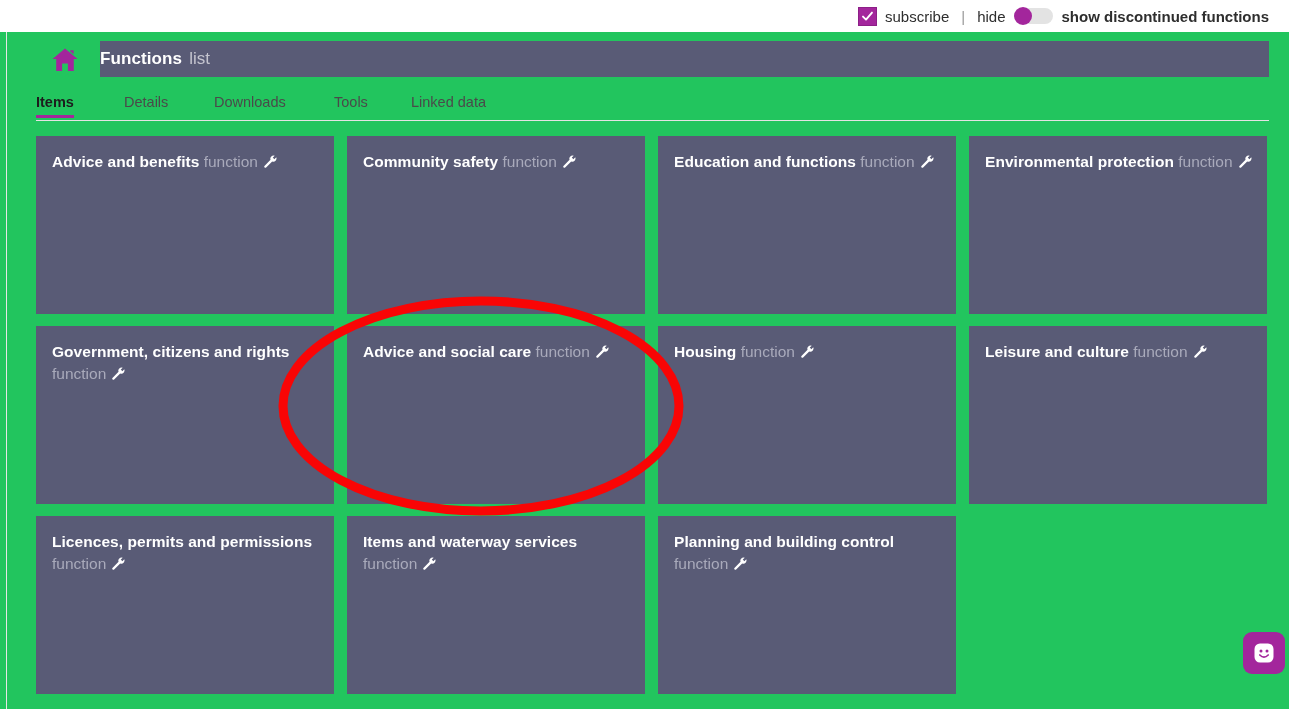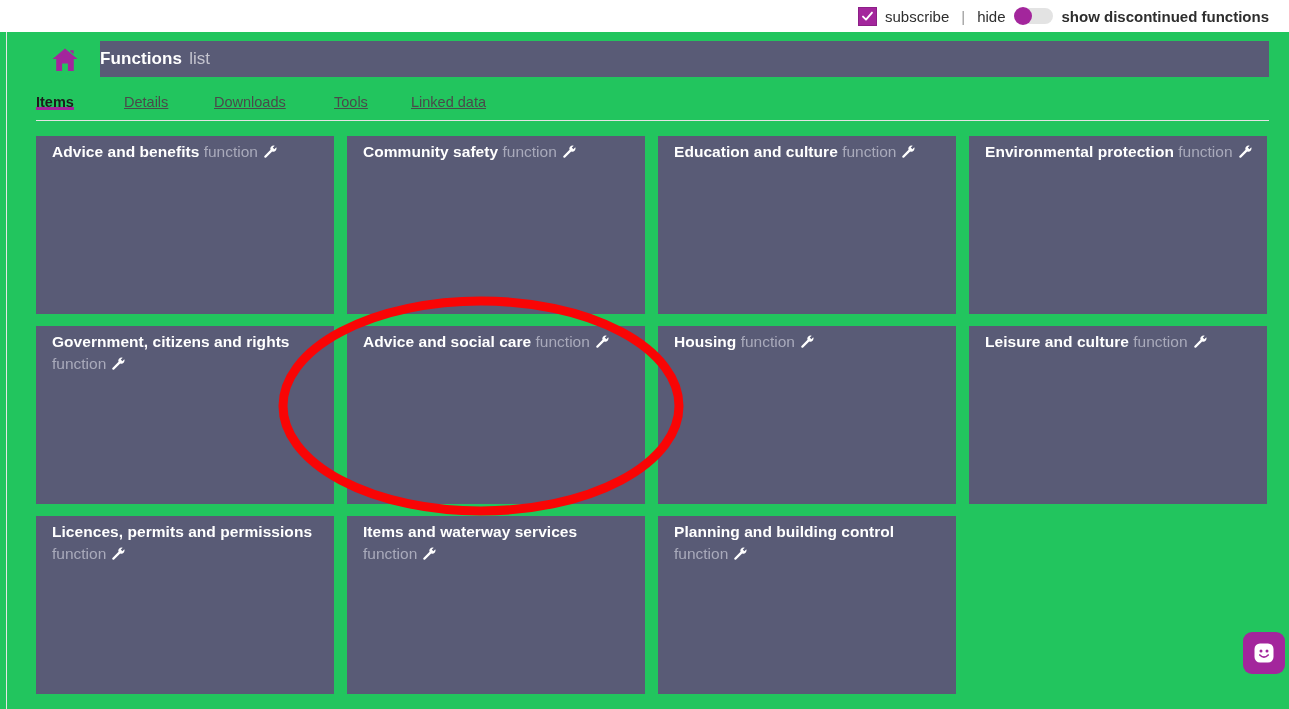--- a/index.html
+++ b/index.html
@@ -118,21 +118,21 @@
     left: 0; bottom: 0;
     width: 1233px; height: 1px;
     background: #e4e4e4;
   }
   .tab {
     position: absolute;
     top: 0;
     font-size: 14.5px;
     color: #4a4a4a;
     white-space: nowrap;
-    text-decoration: underline;
+    padding-bottom: 8px;
   }
   .tab.active {
     font-weight: bold;
     color: #1d1d1d;
   }
   .tab.active::after {
     content: "";
     position: absolute;
     left: 0; bottom: 0;
     width: 100%; height: 3px;
@@ -145,21 +145,21 @@
     left: 36px; top: 136px;
     width: 1233px;
     display: grid;
     grid-template-columns: repeat(4, 298px);
     grid-auto-rows: 178px;
     column-gap: 13px;
     row-gap: 12px;
   }
   .card {
     background: #595b76;
-    padding: 5px 14px 10px 16px;
+    padding: 15px 14px 10px 16px;
     overflow: hidden;
     cursor: pointer;
   }
   .card-text {
     margin: 0;
     font-size: 15.5px;
     line-height: 1.42;
   }
   .card-title {
     color: #ffffff;
@@ -254,21 +254,21 @@
         <p class="card-text"><span class="card-title">Advice and benefits</span> <span class="card-type">function</span><span class="wrench"><svg viewBox="0 0 16 16" aria-hidden="true">
               <path d="M13.6 1.9a3.4 3.4 0 0 0-4.5 4.3L2.6 12.7a1.3 1.3 0 0 0 1.8 1.8l6.5-6.5a3.4 3.4 0 0 0 4.3-4.5l-2 2-1.7-1.7z" fill="#ffffff"></path>
             </svg></span></p>
       </div>
       <div class="card">
         <p class="card-text"><span class="card-title">Community safety</span> <span class="card-type">function</span><span class="wrench"><svg viewBox="0 0 16 16" aria-hidden="true">
               <path d="M13.6 1.9a3.4 3.4 0 0 0-4.5 4.3L2.6 12.7a1.3 1.3 0 0 0 1.8 1.8l6.5-6.5a3.4 3.4 0 0 0 4.3-4.5l-2 2-1.7-1.7z" fill="#ffffff"></path>
             </svg></span></p>
       </div>
       <div class="card">
-        <p class="card-text"><span class="card-title">Education and culture</span> <span class="card-type">function</span><span class="wrench"><svg viewBox="0 0 16 16" aria-hidden="true">
+        <p class="card-text"><span class="card-title">Education and functions</span> <span class="card-type">function</span><span class="wrench"><svg viewBox="0 0 16 16" aria-hidden="true">
               <path d="M13.6 1.9a3.4 3.4 0 0 0-4.5 4.3L2.6 12.7a1.3 1.3 0 0 0 1.8 1.8l6.5-6.5a3.4 3.4 0 0 0 4.3-4.5l-2 2-1.7-1.7z" fill="#ffffff"></path>
             </svg></span></p>
       </div>
       <div class="card">
         <p class="card-text"><span class="card-title">Environmental protection</span> <span class="card-type">function</span><span class="wrench"><svg viewBox="0 0 16 16" aria-hidden="true">
               <path d="M13.6 1.9a3.4 3.4 0 0 0-4.5 4.3L2.6 12.7a1.3 1.3 0 0 0 1.8 1.8l6.5-6.5a3.4 3.4 0 0 0 4.3-4.5l-2 2-1.7-1.7z" fill="#ffffff"></path>
             </svg></span></p>
       </div>
       <div class="card">
         <p class="card-text"><span class="card-title">Government, citizens and rights</span> <span class="card-type">function</span><span class="wrench"><svg viewBox="0 0 16 16" aria-hidden="true">

